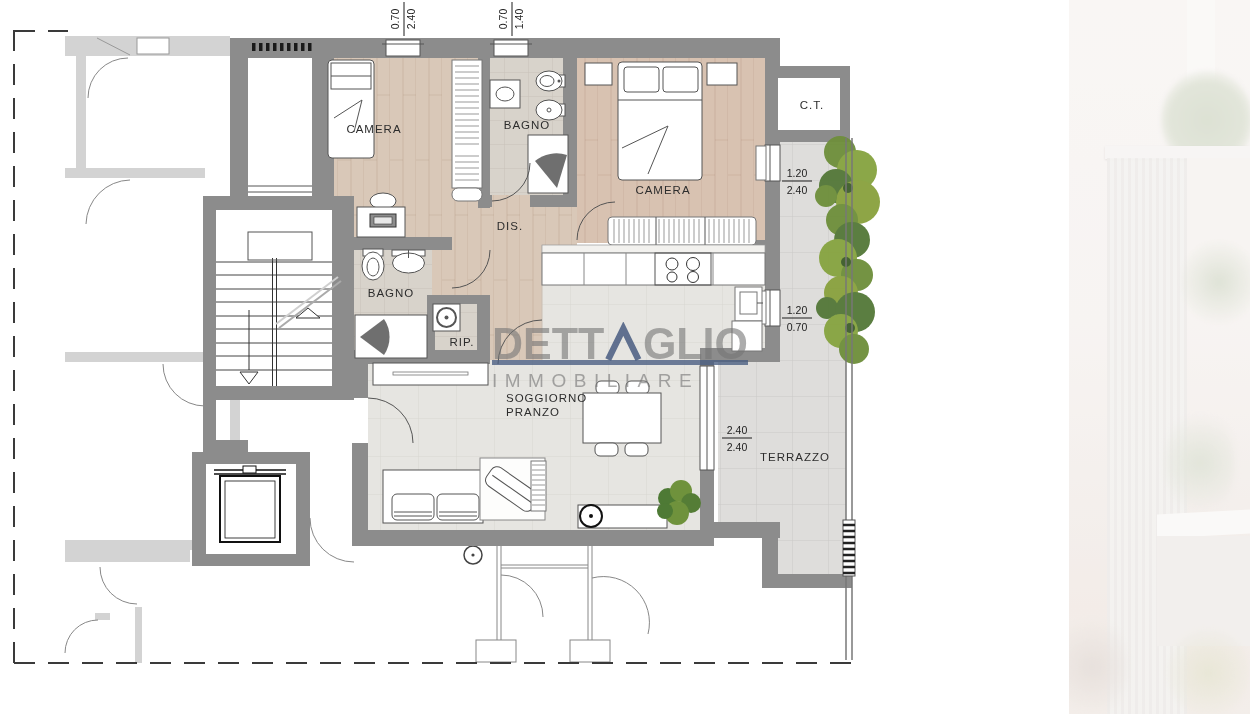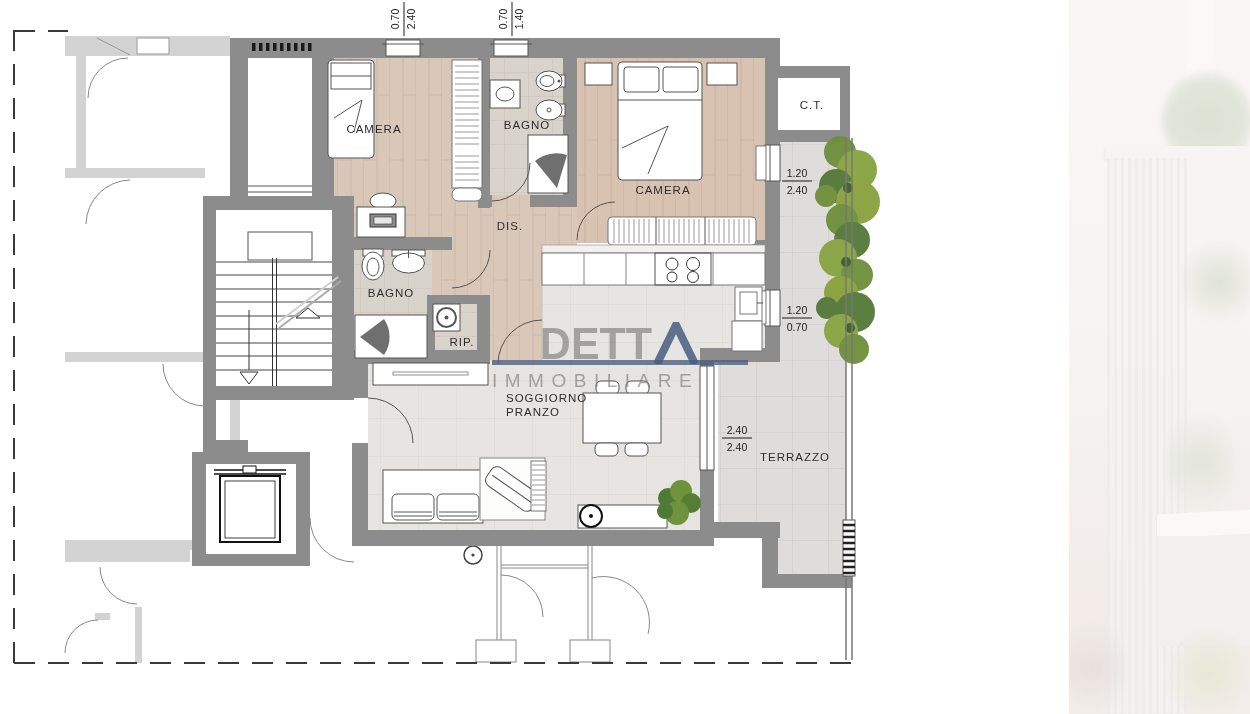--- a/index.html
+++ b/index.html
@@ -443,20 +443,21 @@
   </g>
 </svg>
 
 
 <div class="watermark">
   <div class="wm-row">
     <span class="wm-txt">DETT</span>
     <svg class="wm-caret" viewBox="0 0 46 42">
       <polyline points="4,42 23,3 42,42" fill="none" stroke="rgba(72,92,128,0.85)" stroke-width="8"></polyline>
     </svg>
+    <span class="wm-txt">GLIO</span>
   </div>
   <div class="wm-line"></div>
   <div class="wm-sub">IMMOBILIARE</div>
 </div>
 
 
 <div class="photo">
   <div class="ps ps-sky"></div>
   <div class="ps ps-beam"></div>
   <div class="ps ps-plant-top"></div>

